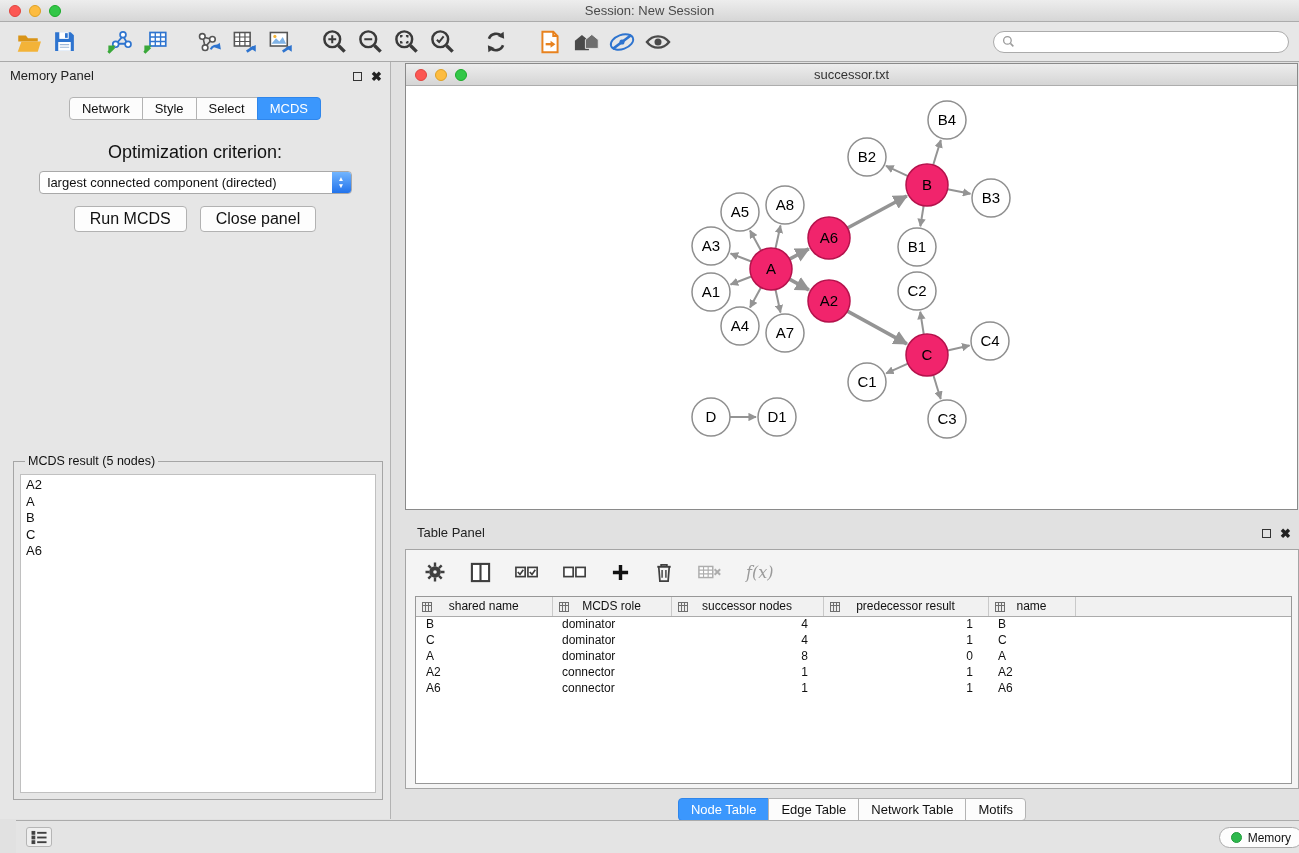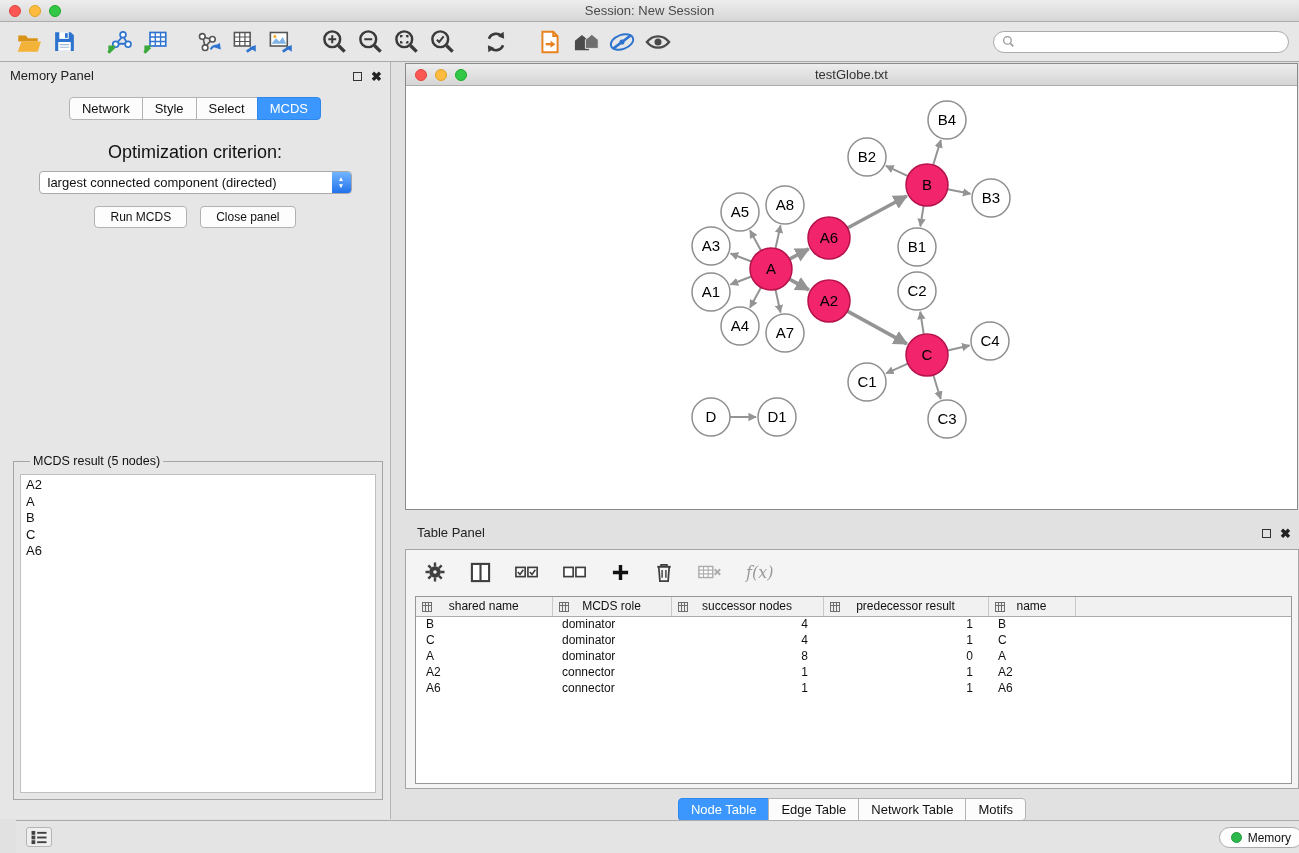--- a/index.html
+++ b/index.html
@@ -40,24 +40,24 @@
   .seg-tab:last-child { border-radius:0 4px 4px 0; }
   .seg-tab.active { background:#3B97FD; border-color:#2F86EB; color:#fff; }
   .opt-label { text-align:center; margin-top:22px; font-size:18px; }
   .dropdown { margin:8px auto 0; width:313px; height:23px; background:#fff; border:1px solid #A9A9A9;
     border-radius:4px; position:relative; display:flex; align-items:center; padding-left:8px; font-size:13px; }
   .dropdown .stepper { position:absolute; right:0; top:0; bottom:0; width:19px;
     background:linear-gradient(#72B5FE,#2273EC); border-radius:0 3px 3px 0; color:#fff;
     display:flex; flex-direction:column; align-items:center; justify-content:center; font-size:6.5px; line-height:6.5px; }
   .btn-row { display:flex; justify-content:center; gap:13px; margin-top:12px; }
   .mac-btn { background:#FDFDFD; border:1px solid #B2B2B2; border-radius:4px; padding:3px 15px;
-    font-size:12px; color:#111; font-family:"Liberation Sans",sans-serif; }
+    font-size:16px; color:#111; font-family:"Liberation Sans",sans-serif; }
   .result-box { position:absolute; left:13px; top:392px; width:370px; height:346px;
     border:1px solid #A5A5A5; padding:6px 6px 6px; }
-  .result-box legend { font-size:12.5px; padding:0 3px; margin-left:10px; }
+  .result-box legend { font-size:12.5px; padding:0 3px; margin-left:5px; }
   .result-list { width:100%; height:100%; background:#fff; border:1px solid #C0C0C0; padding:2px 5px; overflow:hidden; }
   .result-item { font-size:13px; line-height:16.5px; }
 
   
   .network-window { position:absolute; left:405px; top:63px; width:893px; height:447px;
     background:#fff; border:1px solid #8A8A8A; }
   .inner-titlebar { position:relative; height:22px; background:linear-gradient(#EDEDED,#D5D5D5);
     border-bottom:1px solid #ADADAD; }
   .inner-title { text-align:center; line-height:21px; font-size:13px; color:#333; }
   #graph-svg { display:block; }
@@ -282,21 +282,21 @@
     </fieldset>
   </div>
 
   <div class="network-window">
     <div class="inner-titlebar">
       <div class="traffic">
         <span class="light red"></span>
         <span class="light yellow"></span>
         <span class="light green"></span>
       </div>
-      <div class="inner-title">testGlobe.txt</div>
+      <div class="inner-title">successor.txt</div>
     </div>
     <svg id="graph-svg" width="891" height="424">
       <defs>
         <marker id="arrowhead" viewBox="0 0 10 10" refX="9" refY="5" markerWidth="4.2" markerHeight="4.2" orient="auto">
           <path d="M0 0 L10 5 L0 10 z" fill="#949494"></path>
         </marker>
       </defs>
     <line x1="354.96678911489033" y1="164.55183804995966" x2="344.03321088510967" y2="144.44816195004034" stroke="#949494" stroke-width="2" marker-end="url(#arrowhead)"></line>
         <line x1="369.4876344549141" y1="162.4850996346785" x2="374.5123655450859" y2="139.5149003653215" stroke="#949494" stroke-width="2" marker-end="url(#arrowhead)"></line>
         <line x1="345.39133153665693" y1="175.4833437557185" x2="324.60866846334307" y2="167.5166562442815" stroke="#949494" stroke-width="2" marker-end="url(#arrowhead)"></line>

